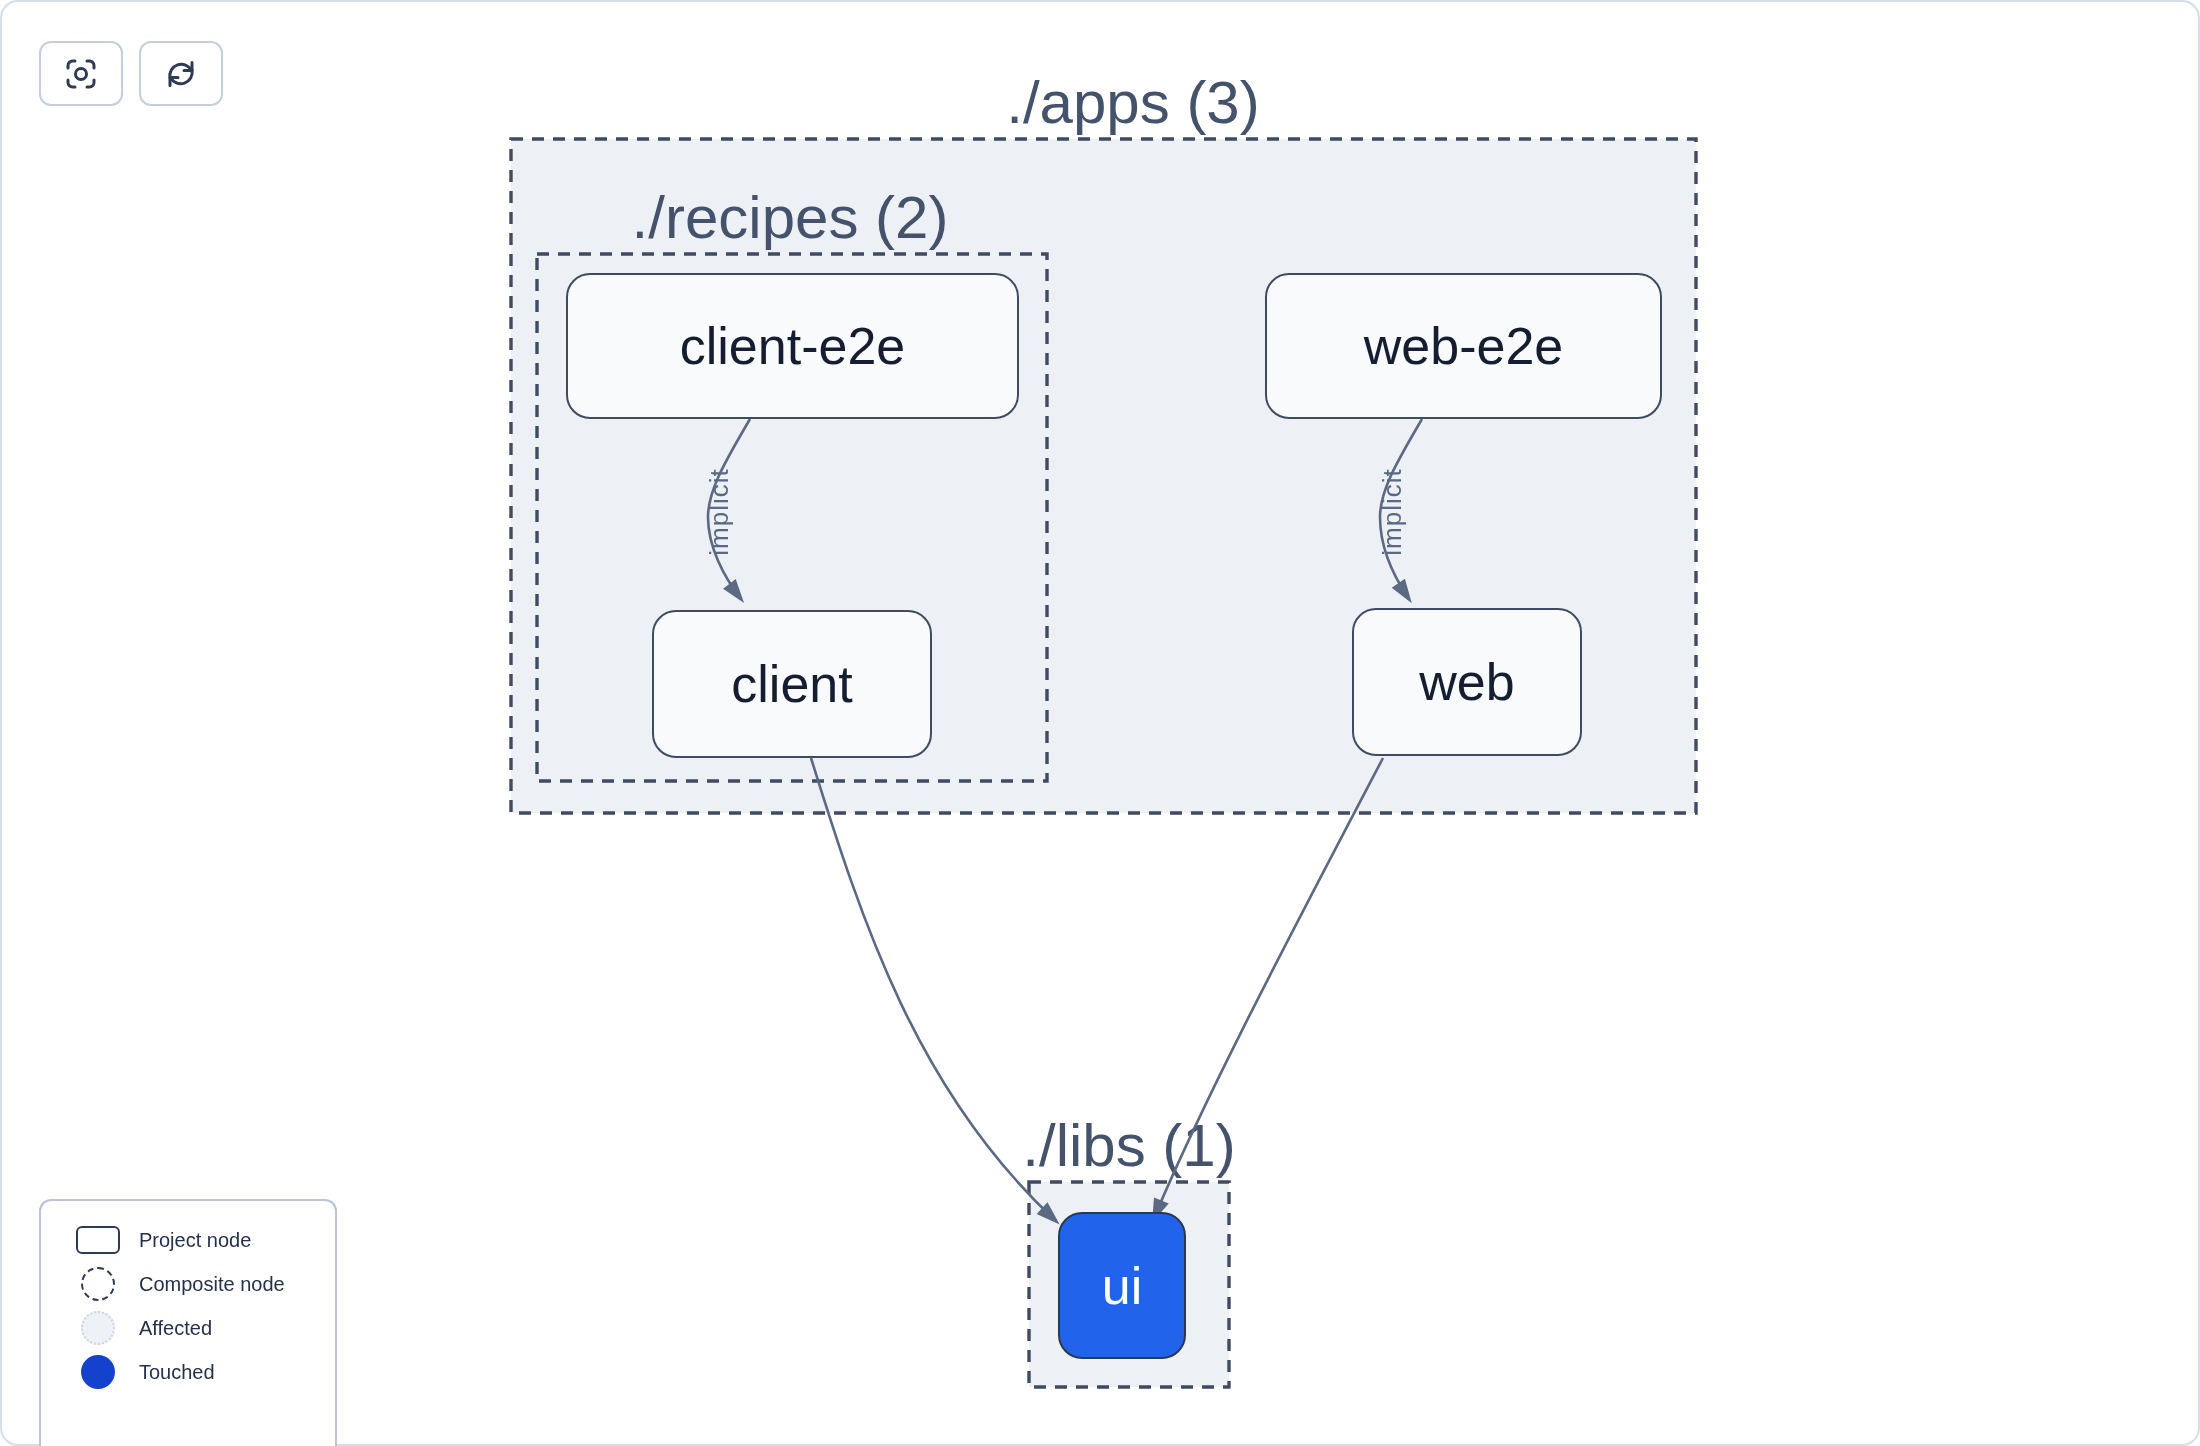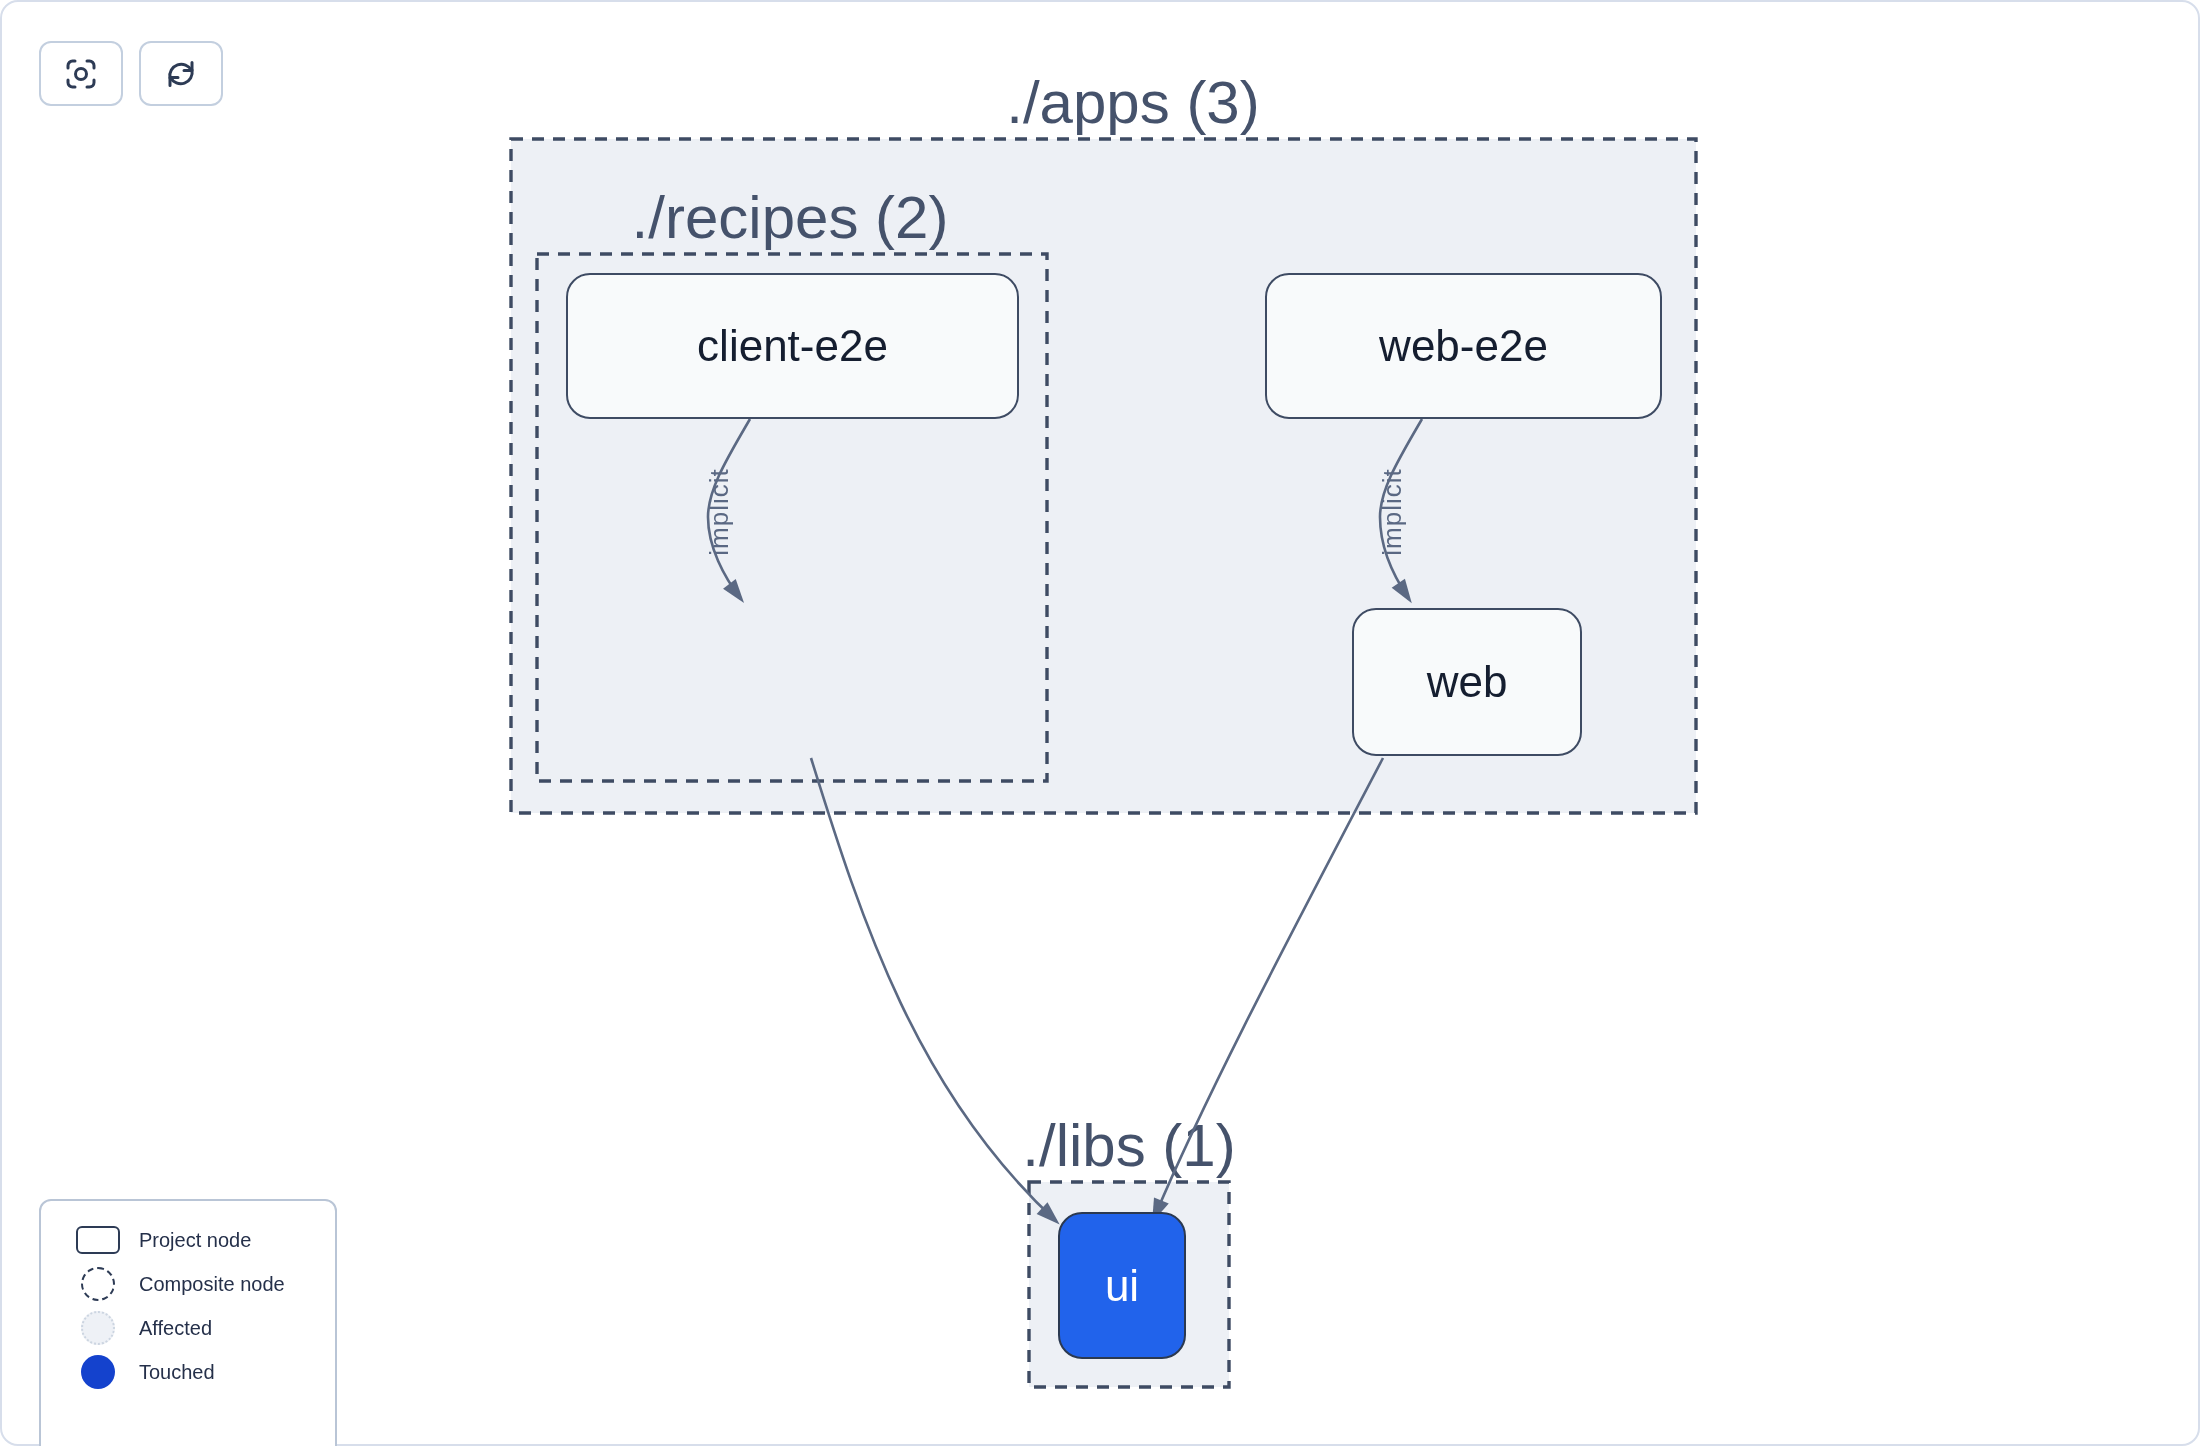--- a/index.html
+++ b/index.html
@@ -38,21 +38,21 @@
     white-space: nowrap; transform: translate(-50%, -50%) rotate(-90deg);
     letter-spacing: 1px;
     text-shadow: -2px 0 #edf0f5, 2px 0 #edf0f5, 0 2px #edf0f5, 0 -2px #edf0f5,
                  1px 1px #edf0f5, -1px -1px #edf0f5, 1px -1px #edf0f5, -1px 1px #edf0f5;
   }
   
   .node {
     position: absolute; z-index: 4; box-sizing: border-box;
     background: #f8fafb; border: 2.5px solid #3e4b63; border-radius: 24px;
     display: flex; align-items: center; justify-content: center;
-    font-size: 44px; color: #151e30; cursor: pointer;
+    font-size: 52px; color: #151e30; cursor: pointer;
   }
   .node.touched { background: #2163eb; color: #ffffff; border-color: #2b3950; }
   
   .legend {
     position: absolute; left: 37px; top: 1197px; width: 298px; height: 270px;
     background: #ffffff; border: 2px solid #b9c5d6; border-radius: 12px;
     z-index: 5; box-sizing: border-box; padding-top: 17px;
   }
   .legend-row { display: flex; align-items: center; height: 44px; padding-left: 28px; }
   .legend-swatch-wrap { width: 58px; display: flex; justify-content: center; align-items: center; }
@@ -109,20 +109,21 @@
       </marker>
     </defs>
     <path d="M748 417 C726 455 706 487 706 515 C706 545 722 575 739 597" fill="none" stroke="#5b6983" stroke-width="2.6" marker-end="url(#arrow)"></path>
     <path d="M1420 417 C1398 455 1378 487 1378 515 C1378 545 1392 575 1407 597" fill="none" stroke="#5b6983" stroke-width="2.6" marker-end="url(#arrow)"></path>
     <path d="M809 756 C860 920 915 1090 1054 1219" fill="none" stroke="#5b6983" stroke-width="2.6" marker-end="url(#arrow)"></path>
     <path d="M1381 756 C1290 930 1205 1090 1152 1216" fill="none" stroke="#5b6983" stroke-width="2.6" marker-end="url(#arrow)"></path>
   </svg>
 
   <div class="node" style="left:564px; top:271px; width:453px; height:146px;">client-e2e</div>
   <div class="node" style="left:1263px; top:271px; width:397px; height:146px;">web-e2e</div>
+  <div class="node" style="left:650px; top:608px; width:280px; height:148px;">client</div>
   <div class="node" style="left:1350px; top:606px; width:230px; height:148px;">web</div>
   <div class="node touched" style="left:1056px; top:1210px; width:128px; height:147px;">ui</div>
 
   <div class="legend">
     <div class="legend-row">
       <span class="legend-swatch-wrap">
           <span class="sw-project"></span>
         </span>
       <span class="legend-label">Project node</span>
     </div>

